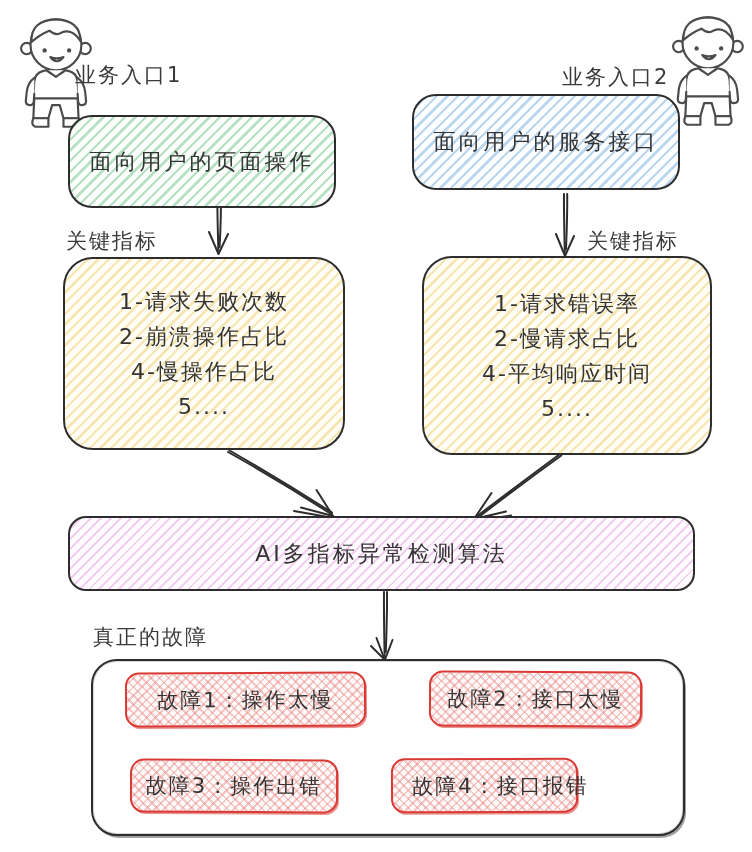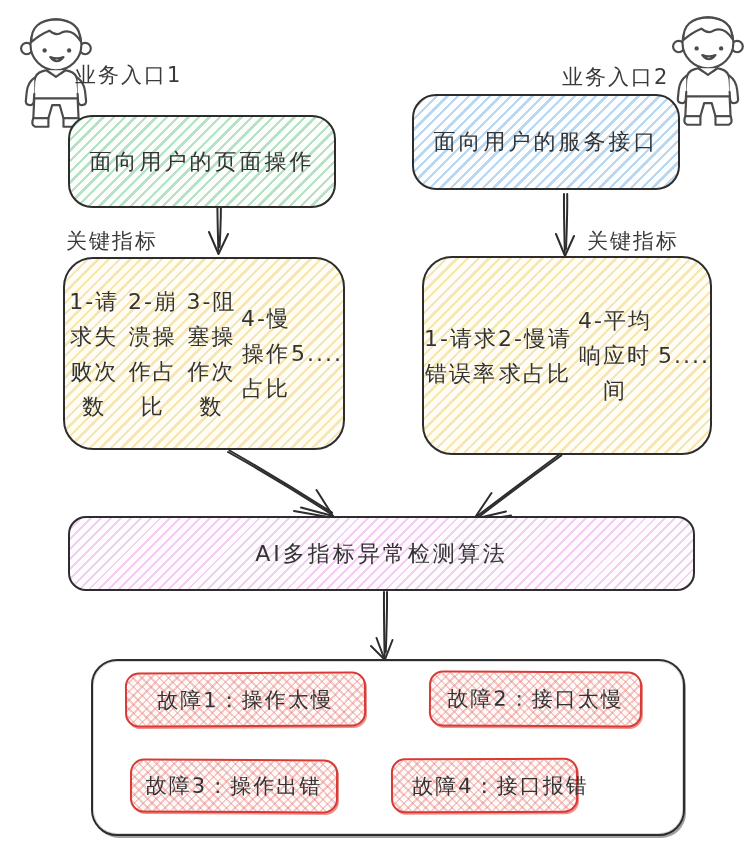--- a/index.html
+++ b/index.html
@@ -19,21 +19,21 @@
   .green{
     border-radius:24px;
     background:repeating-linear-gradient(135deg, rgba(126,201,151,.55) 0 2.4px, rgba(255,255,255,0) 2.4px 7.5px) #fdfffd;
     margin-top:20px;
   }
   .blue{
     border-radius:24px;
     background:repeating-linear-gradient(135deg, rgba(122,177,224,.5) 0 2.4px, rgba(255,255,255,0) 2.4px 7.5px) #fdfeff;
   }
   .yellow{
-    border-radius:30px;flex-direction:row;justify-content:center;
+    border-radius:30px;flex-direction:column;justify-content:center;
     background:repeating-linear-gradient(135deg, rgba(236,204,96,.45) 0 2.4px, rgba(255,255,255,0) 2.4px 7.5px) #fffdf6;
   }
   .yellow .mline{font-size:22px;line-height:35px;letter-spacing:2px;color:#333;}
   .purple{
     border-radius:18px;
     background:repeating-linear-gradient(135deg, rgba(228,153,226,.45) 0 2px, rgba(255,255,255,0) 2px 7px) #fffcff;
   }
   .container-box{
     position:absolute;border:2.6px solid #2d2d2d;border-radius:26px;box-sizing:border-box;
     background:#ffffff;box-shadow:inset 0 0 0 1px rgba(45,45,45,.18), 2px 3px 0 -1px rgba(45,45,45,.45);
@@ -153,35 +153,35 @@
   <div class="box blue">
     <span class="box-text">面向用户的服务接口</span>
   </div>
 
   <div class="lbl metrics-lbl-left">关键指标</div>
   <div class="lbl metrics-lbl-right">关键指标</div>
 
   <div class="box yellow left">
     <div class="mline">1-请求失败次数</div>
     <div class="mline">2-崩溃操作占比</div>
-    <div class="mline">3-阻塞操作次数</div>
     <div class="mline">4-慢操作占比</div>
     <div class="mline">5....</div>
   </div>
   <div class="box yellow right">
     <div class="mline">1-请求错误率</div>
     <div class="mline">2-慢请求占比</div>
     <div class="mline">4-平均响应时间</div>
     <div class="mline">5....</div>
   </div>
 
   <div class="box purple">
     <span class="box-text">AI多指标异常检测算法</span>
   </div>
 
+  <div class="lbl fault-lbl">真正的故障</div>
   <div class="container-box"></div>
   <div class="redbox r1">
     <span>故障1：操作太慢</span>
   </div>
   <div class="redbox r2">
     <span>故障2：接口太慢</span>
   </div>
   <div class="redbox r3">
     <span>故障3：操作出错</span>
   </div>

